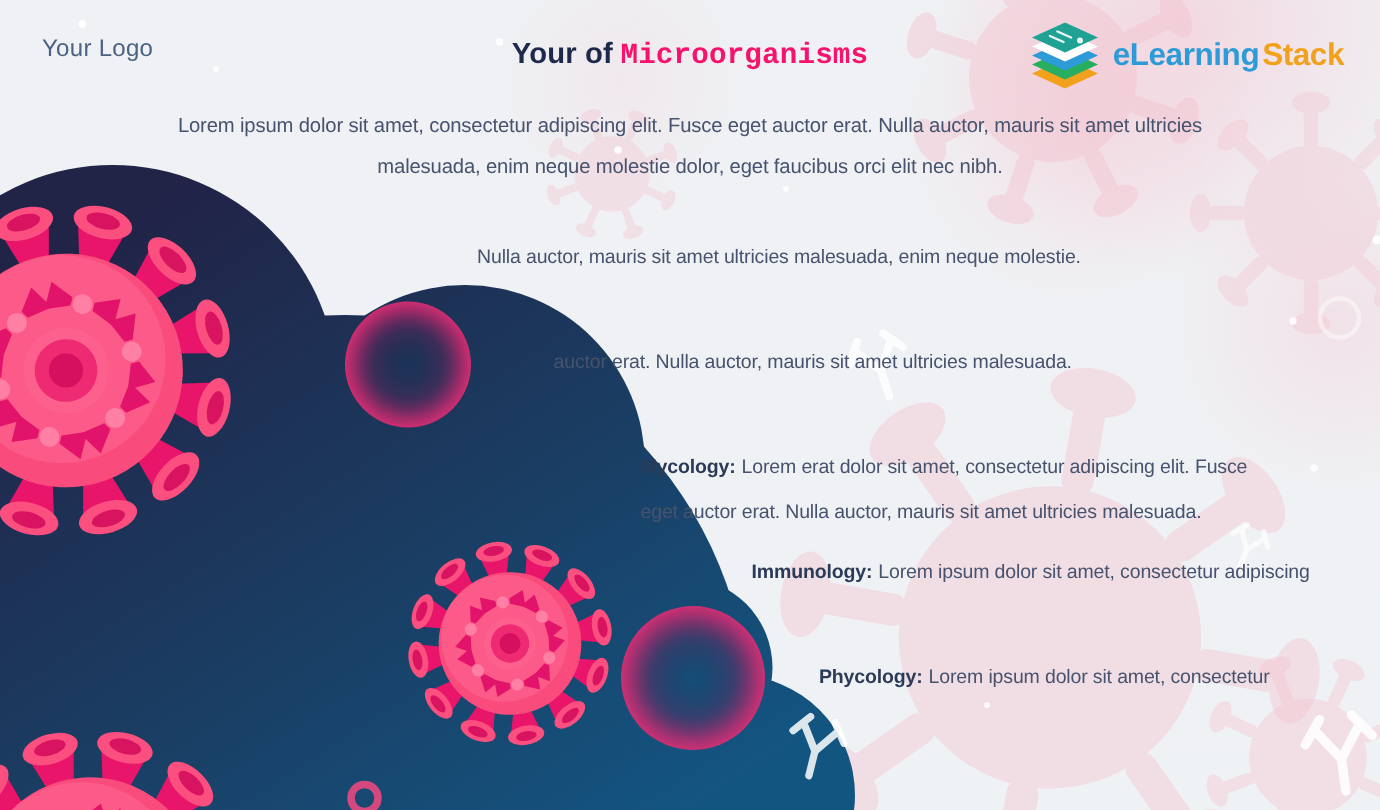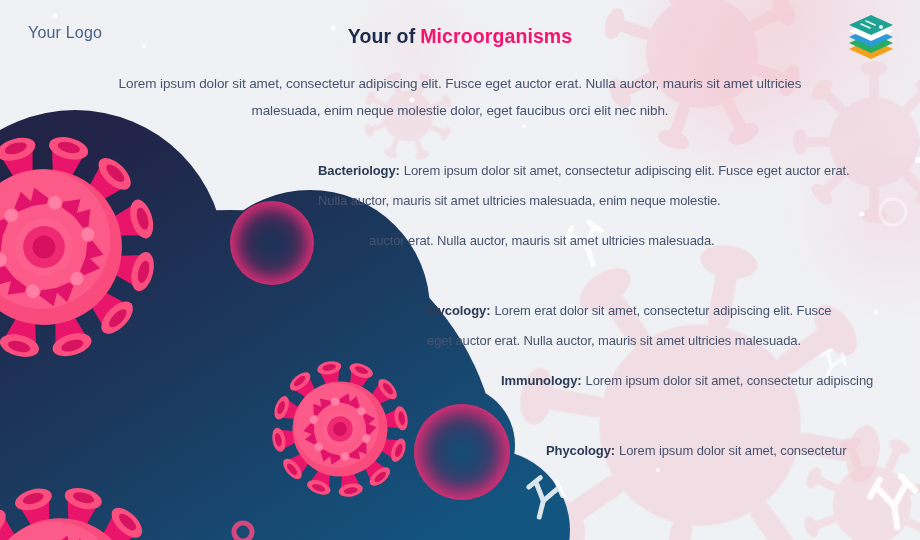--- a/index.html
+++ b/index.html
@@ -12,21 +12,21 @@
       radial-gradient(circle at 45% 10%, rgba(244,205,214,.25), rgba(244,205,214,0) 12%),
       radial-gradient(circle at 97% 40%, rgba(247,188,204,.30), rgba(247,188,204,0) 12%),
       linear-gradient(180deg,#EFF1F4 0%,#EFF2F4 100%);
   }
   .bg-svg{position:absolute;left:0;top:0;z-index:1;}
   .fg{position:absolute;z-index:3;}
 
   .your-logo{left:28px;top:24px;font-size:16px;color:#4A6285;letter-spacing:.2px;}
   .title{left:0;right:0;top:25px;text-align:center;font-size:19.5px;font-weight:bold;letter-spacing:.1px;}
   .t-navy{color:#1D2A4B;}
-  .t-pink{color:#F5136E;margin-left:5px;}
+  .t-pink{color:#F5136E;margin-left:5px;font-family:Liberation Mono, monospace;}
 
   .brand{right:24px;top:15px;display:flex;align-items:center;gap:7px;cursor:pointer;}
   .brand-text{font-size:21px;font-weight:bold;letter-spacing:-0.3px;}
   .b-blue{color:#2D9BD8;}
   .b-orange{color:#F2A11C;margin-left:2px;}
 
   .intro{left:0;right:0;top:70px;text-align:center;font-size:13.5px;line-height:27px;color:#47536E;letter-spacing:-0.1px;}
 
   .sec{position:absolute;font-size:13px;line-height:30px;color:#47536E;letter-spacing:-0.1px;white-space:nowrap;}
   .sec .lbl{font-weight:bold;color:#2B3A57;margin-right:4px;}
@@ -165,29 +165,29 @@
     <svg width="50" height="44" viewBox="0 0 50 44">
       <polygon points="25,24 47,34 25,44 3,34" fill="#F2A11C"></polygon>
       <polygon points="25,18 47,28 25,38 3,28" fill="#27AE60"></polygon>
       <polygon points="25,12 47,22 25,32 3,22" fill="#2D9BD8"></polygon>
       <polygon points="25,6 47,16 25,26 3,16" fill="#FFFFFF"></polygon>
       <polygon points="25,0 47,10 25,20 3,10" fill="#1FA293"></polygon>
       <path d="M15,9 l9,4" stroke="#FFFFFF" stroke-width="1.6" stroke-linecap="round" opacity="0.9"></path>
       <path d="M20,6 l9,4" stroke="#FFFFFF" stroke-width="1.6" stroke-linecap="round" opacity="0.9"></path>
       <circle cx="35" cy="12" r="2" fill="#FFFFFF" opacity="0.9"></circle>
     </svg>
+    <span class="brand-text"><span class="b-blue">eLearning</span><span class="b-orange">Stack</span></span>
   </div>
 
   <div class="fg intro">
     <div>Lorem ipsum dolor sit amet, consectetur adipiscing elit. Fusce eget auctor erat. Nulla auctor, mauris sit amet ultricies</div>
     <div>malesuada, enim neque molestie dolor, eget faucibus orci elit nec nibh.</div>
   </div>
 
   <div class="fg sec" style="left:318px;top:156px">
-    <div><span class="lbl">Bacteriology:</span><span>Lorem ipsum dolor sit amet, consectetur adipiscing elit. Fusce eget auctor erat.</span></div>
     <div>Nulla auctor, mauris sit amet ultricies malesuada, enim neque molestie.</div>
   </div>
 
   <div class="fg sec" style="left:369px;top:226px">
     <div>auctor erat. Nulla auctor, mauris sit amet ultricies malesuada.</div>
   </div>
 
   <div class="fg sec" style="left:427px;top:296px">
     <div><span class="lbl">Mycology:</span><span>Lorem erat dolor sit amet, consectetur adipiscing elit. Fusce</span></div>
     <div>eget auctor erat. Nulla auctor, mauris sit amet ultricies malesuada.</div>

